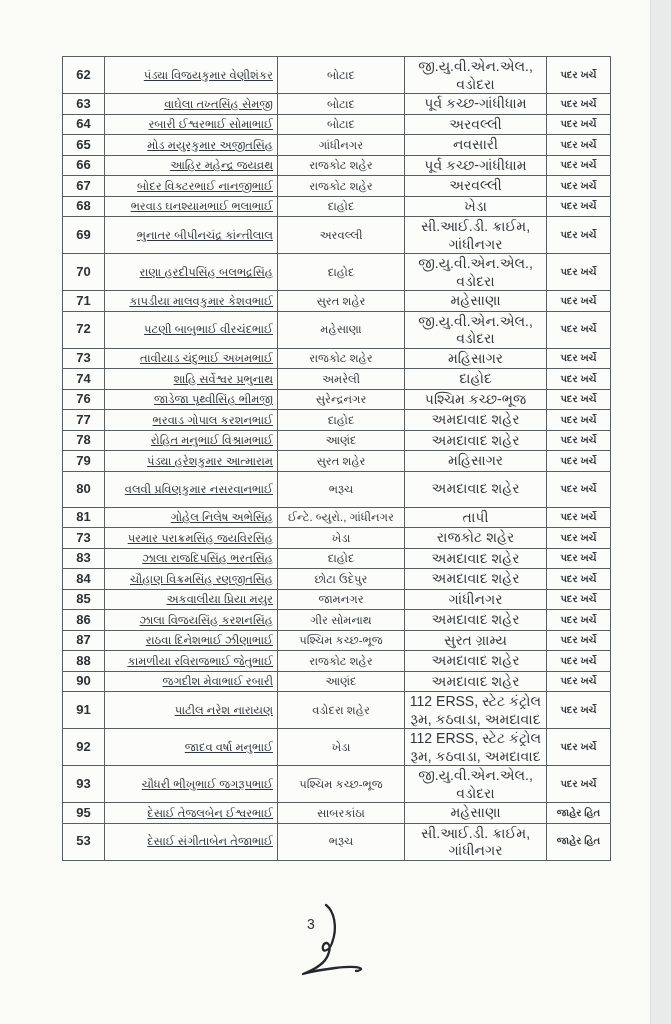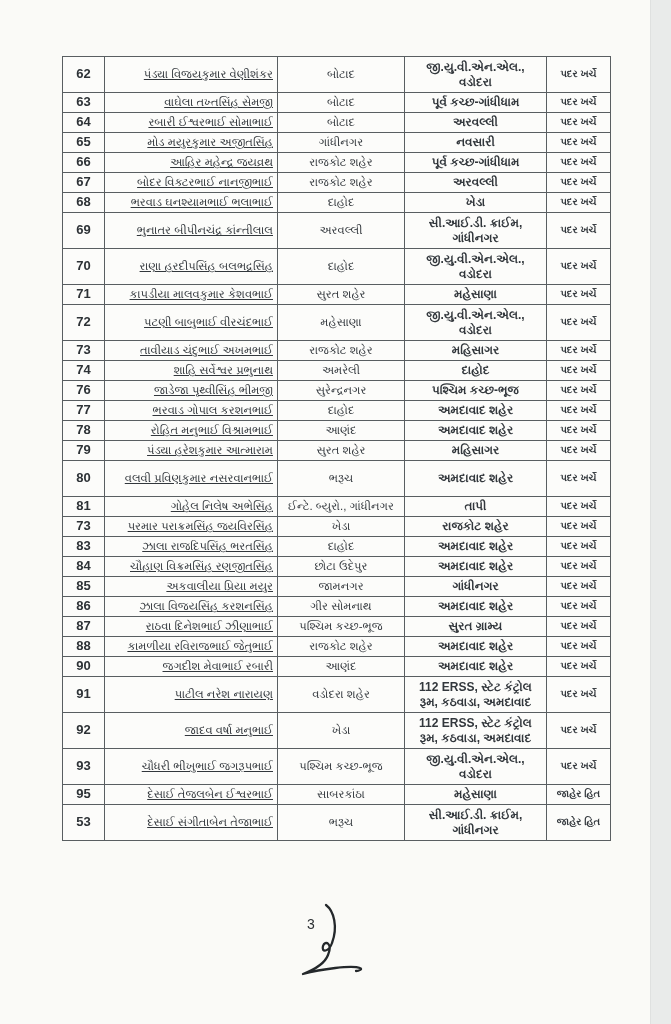--- a/index.html
+++ b/index.html
@@ -19,21 +19,21 @@
     background:#fcfcfa;
   }
   table.transfer td {
     border:1px solid #595e61;
     font-size:12px; line-height:1.25;
     padding:1px 4px; text-align:center;
     vertical-align:middle; overflow:hidden;
   }
   table.transfer td.c-no { font-size:13px; font-weight:bold; color:#2d3236; }
   table.transfer td.c-name { text-align:right; padding-left:6px; font-size:11.5px;text-decoration:underline; }
-  table.transfer td.c-to { font-size:12px;font-weight:bold; }
+  table.transfer td.c-to { font-size:14px; }
   table.transfer td.c-from { font-size:11.5px; }
   table.transfer td.c-remark { font-size:10px;font-weight:bold; }
   tr.row { height:20px; }
   tr.row.tall { height:36px; }
   .cw { overflow:hidden; }
   tr.row:not(.tall) .cw { white-space:nowrap; max-height:18px; }
   tr.row.tall .cw { max-height:34px; }
   .page-num {
     position:absolute; left:307px; top:916px;
     font-size:14px; color:#2b2f33;

